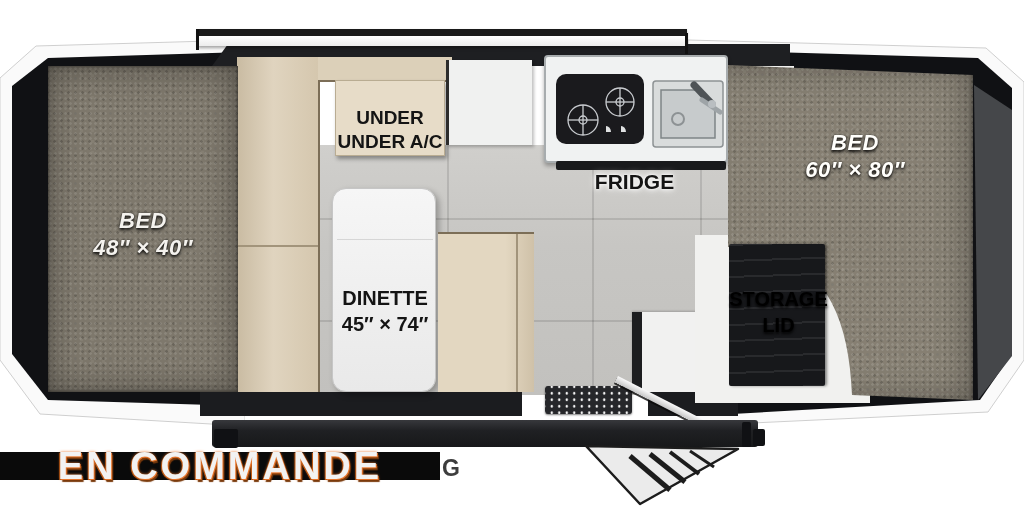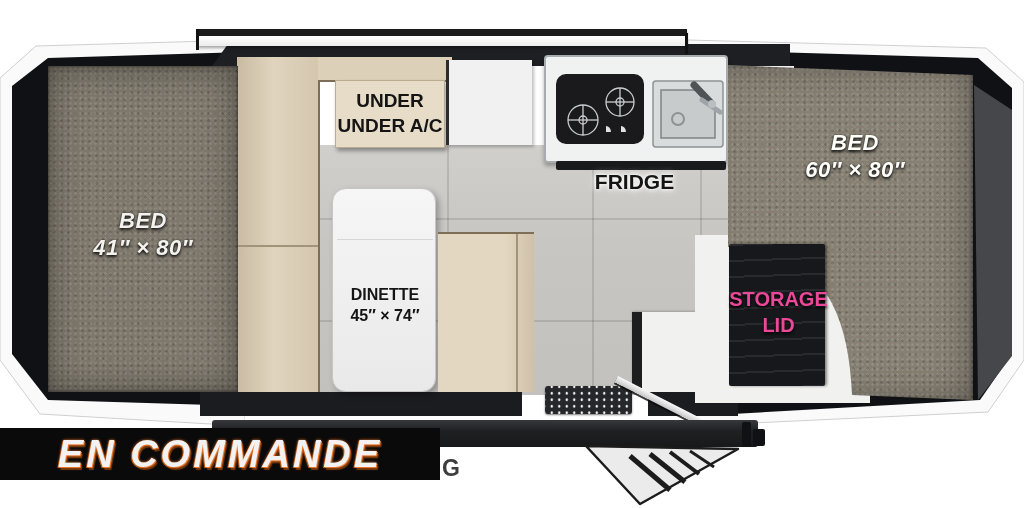--- a/index.html
+++ b/index.html
@@ -26,21 +26,21 @@
     font-size:22px;line-height:1.22;letter-spacing:.5px;
     text-shadow:0 2px 3px rgba(0,0,0,.85),0 0 2px rgba(0,0,0,.6);}
 
   
   .bench{background:linear-gradient(90deg,#c9bba2,#e0d4bf 45%,#d5c7ae);}
   .seam{background:#a2947b;}
 
   
   .blacklabel{color:#141414;font-weight:800;text-align:center;line-height:1.3;}
   .glow{text-shadow:0 0 5px #fff,0 0 8px #fff,0 0 2px #fff;}
-  .whitelabel{color:#ec4899;font-weight:800;text-align:center;line-height:1.3;
+  .whitelabel{color:#000000;font-weight:800;text-align:center;line-height:1.3;
     text-shadow:0 2px 3px rgba(0,0,0,.9);}
 
   
   .floor{background:linear-gradient(180deg,#d0cfcc,#c7c6c3 40%,#c2c1be);}
   .gridline{background:rgba(0,0,0,.11);}
 
   
   .mat{background-color:#26272a;border-radius:3px;
     background-image:radial-gradient(#ffffff 1.1px, transparent 1.5px);
     background-size:7.5px 6.5px;background-position:3px 4px;
@@ -85,22 +85,22 @@
   </div>
 
   <div style="left:200px;top:392px;width:322px;height:24px;background:#1b1c1f;"></div>
   <div style="left:648px;top:392px;width:90px;height:24px;background:#1b1c1f;"></div>
 
   <div class="bench" style="left:237px;top:57px;width:83px;height:335px;border-right:2px solid #7c6e57;">
     <div class="seam" style="left:0;top:188px;width:100%;height:2px;"></div>
   </div>
   <div class="bench" style="left:318px;top:57px;width:134px;height:25px;border-bottom:2px solid #7c6e57;background:#dcd0b9;"></div>
 
-  <div style="left:335px;top:80px;width:110px;height:68px;background:#e7dcc8;border:1px solid #b9ac92;
-              box-shadow:2px 3px 4px rgba(0,0,0,.35);display:flex;align-items:center;justify-content:center;">
+  <div style="left:335px;top:80px;width:110px;height:76px;background:#e7dcc8;border:1px solid #b9ac92;
+              box-shadow:2px 3px 4px rgba(0,0,0,.35);display:flex;align-items:flex-end;justify-content:center;">
     <div class="blacklabel" style="position:static;font-size:19px;">
       <span style="position:static">UNDER</span><br>
       <span style="position:static">UNDER A/C</span>
     </div>
   </div>
 
   <div style="left:446px;top:60px;width:86px;height:85px;background:#f0f1f0;border-left:3px solid #2c2c2c;
               box-shadow:2px 2px 3px rgba(0,0,0,.25);"></div>
 
   <div style="left:544px;top:55px;width:184px;height:108px;background:#f0f2f2;border:2px solid #a7acae;
@@ -132,21 +132,21 @@
       <line x1="50" y1="20" x2="68" y2="32" stroke="#9ea4a7" stroke-width="5" stroke-linecap="round"></line>
       <circle cx="60" cy="24" r="4" fill="#b9bec1"></circle>
     </g>
   </svg>
 
   <div class="blacklabel glow" style="left:572px;top:168px;width:125px;font-size:21px;">FRIDGE</div>
 
   <div style="left:332px;top:188px;width:104px;height:204px;background:linear-gradient(#f6f6f6,#e9e9e9);
               border:1px solid #c6c6c6;border-radius:14px;box-shadow:3px 3px 6px rgba(0,0,0,.28);">
     <div style="left:4px;top:50px;width:96px;height:1px;background:#d6d6d6;"></div>
-    <div class="blacklabel" style="left:-8px;top:96px;width:120px;font-size:16px;">
+    <div class="blacklabel" style="left:-8px;top:96px;width:120px;font-size:20px;">
       <span style="position:static">DINETTE</span><br>
       <span style="position:static">45″ × 74″</span>
     </div>
   </div>
 
   <div class="bench" style="left:438px;top:232px;width:96px;height:160px;border-top:2px solid #7c6e57;
               background:linear-gradient(90deg,#e3d7c1 70%,#cfc1a8);">
     <div class="seam" style="left:78px;top:0;width:2px;height:100%;"></div>
   </div>
 
@@ -169,21 +169,21 @@
 
   <div class="storage" style="left:729px;top:244px;width:96px;height:142px;"></div>
   <div class="whitelabel" style="left:716px;top:286px;width:125px;font-size:20px;">
     <span style="position:static">STORAGE</span><br>
     <span style="position:static">LID</span>
   </div>
 
   <div class="mattress" style="left:48px;top:66px;width:190px;height:326px;">
     <div class="bed-label" style="left:0;top:142px;width:190px;">
       <span style="position:static">BED</span><br>
-      <span style="position:static">41″ × 80″</span>
+      <span style="position:static">48″ × 40″</span>
     </div>
   </div>
 
   <div style="left:198px;top:29px;width:489px;height:17px;background:linear-gradient(#ffffff,#ececec);
               border-top:7px solid #1a1a1a;box-shadow:0 2px 3px rgba(0,0,0,.35);"></div>
   <div style="left:196px;top:29px;width:3px;height:21px;background:#111;"></div>
   <div style="left:685px;top:33px;width:3px;height:21px;background:#111;"></div>
 
 
   <div style="left:212px;top:420px;width:546px;height:27px;border-radius:3px;
@@ -195,18 +195,18 @@
   <svg style="left:578px;top:444px;" width="165" height="64" viewBox="0 0 165 64">
     <polygon points="8,2 160,5 62,60" fill="#ebebeb" stroke="#1c1c1c" stroke-width="2.5" stroke-linejoin="round"></polygon>
     <g stroke="#1c1c1c">
       <line x1="52" y1="12" x2="92" y2="46" stroke-width="5"></line>
       <line x1="72" y1="10" x2="107" y2="38" stroke-width="5"></line>
       <line x1="92" y1="8" x2="121" y2="30" stroke-width="4"></line>
       <line x1="112" y1="7" x2="136" y2="23" stroke-width="3"></line>
     </g>
   </svg>
 
-  <div class="banner" style="left:0;top:428px;width:440px;height:52px;font-style:italic;">
+  <div class="banner" style="left:0;top:452px;width:440px;height:28px;">
     <span>EN COMMANDE</span>
   </div>
   <div style="left:442px;top:455px;font-size:23px;font-weight:800;color:#3d3d3d;">G</div>
 
 </div>
 
 </body></html>

